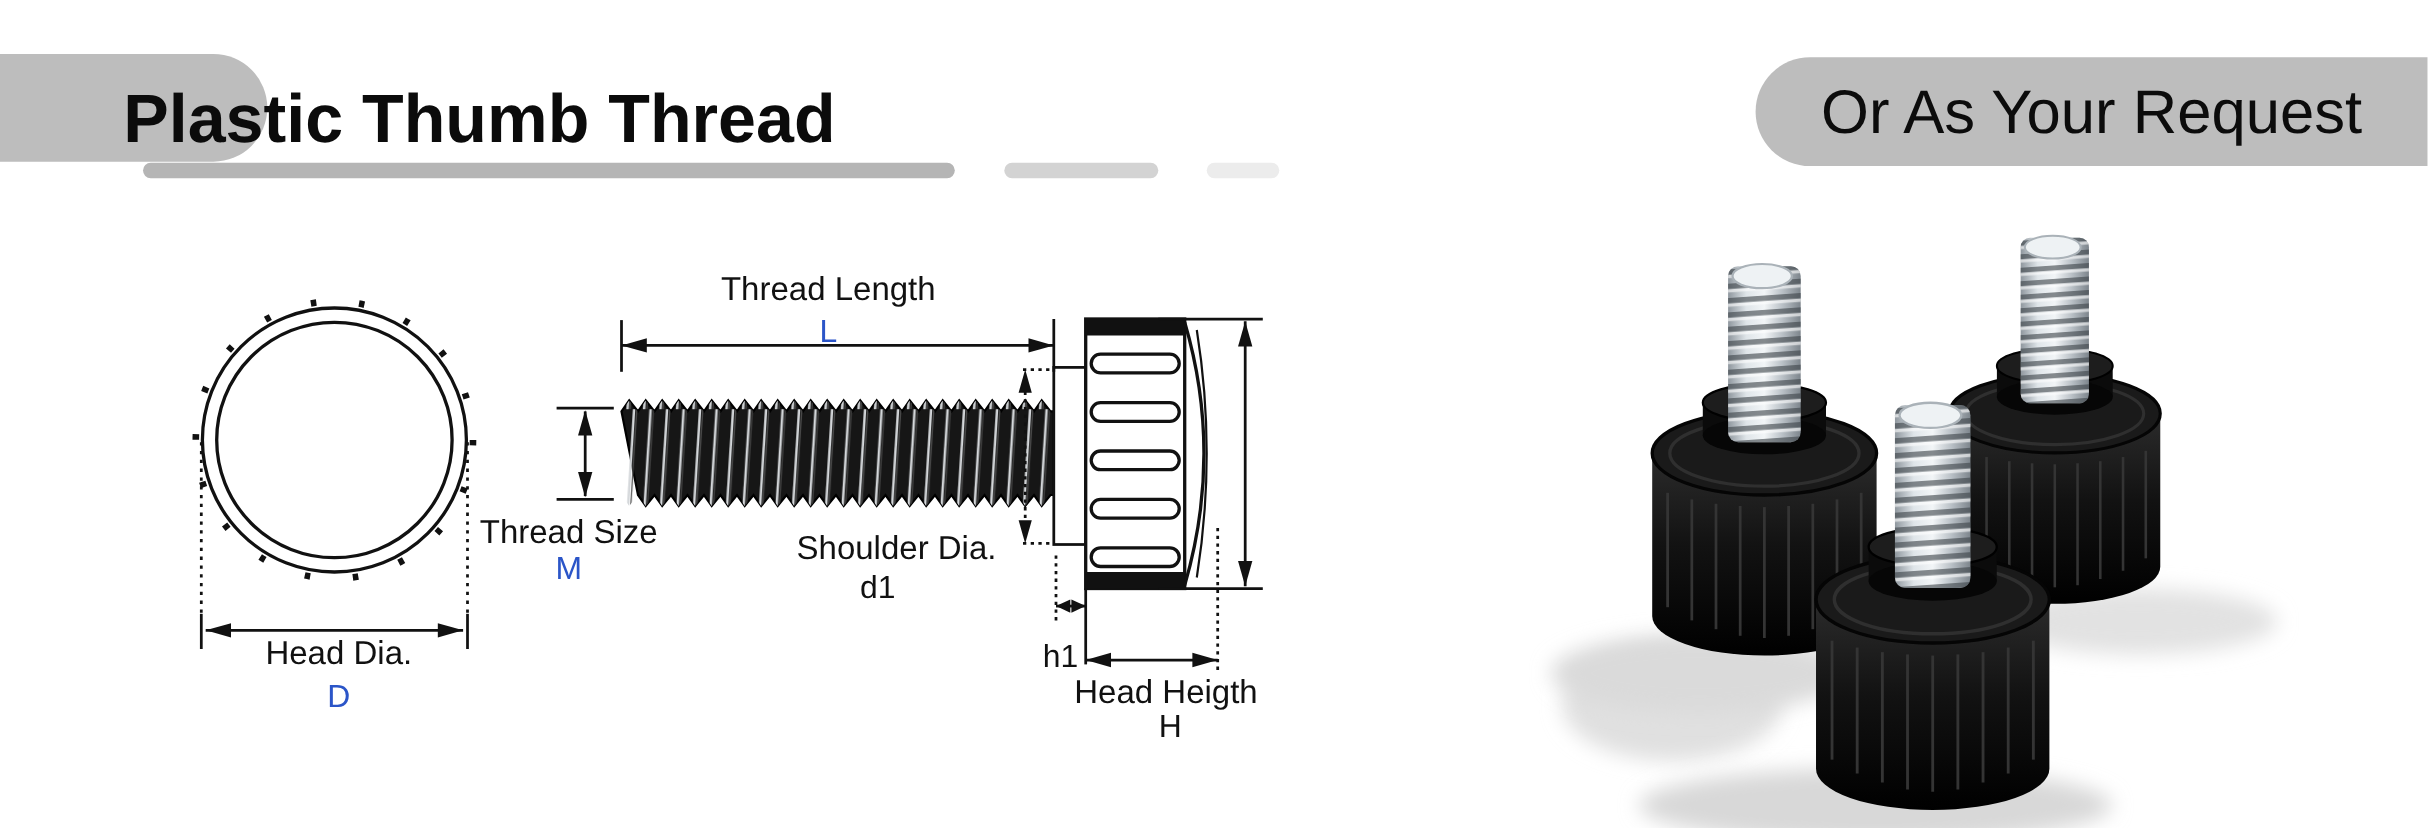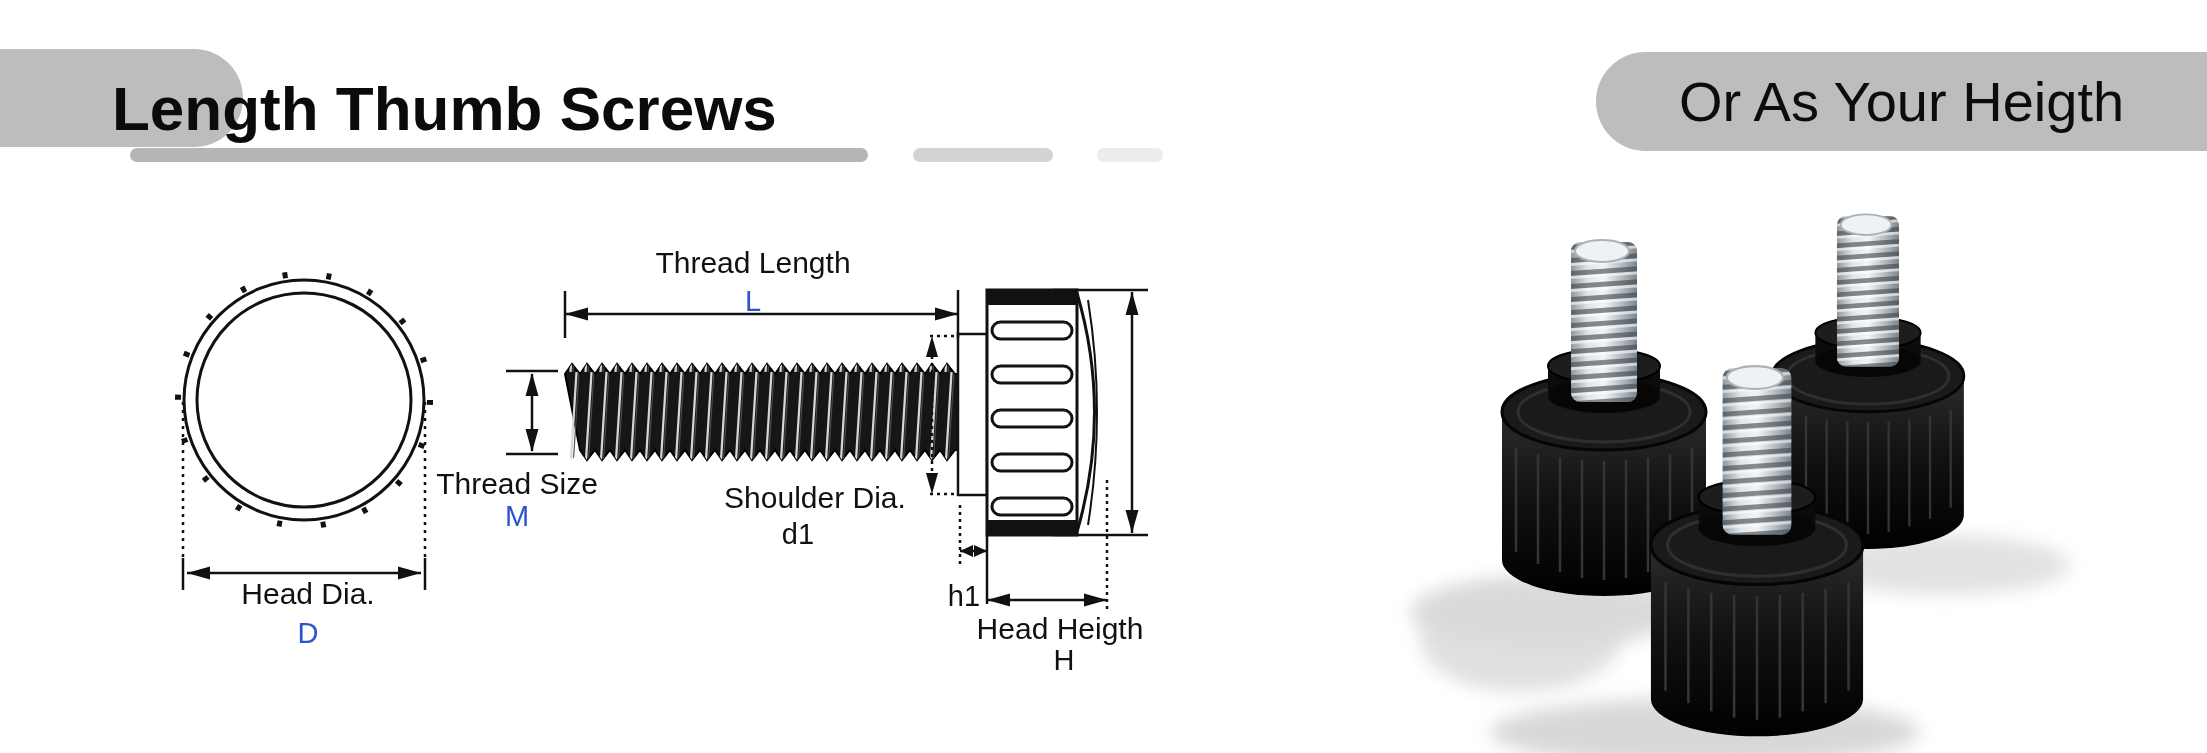--- a/index.html
+++ b/index.html
@@ -38,23 +38,23 @@
 </style>
 </head>
 <body>
 
 <div class="canvas">
 
   <div class="bar bar-main"></div>
   <div class="bar bar-2"></div>
   <div class="bar bar-3"></div>
   <div class="title-pill"></div>
-  <h1 class="page-title">Length Thumb Screws</h1>
+  <h1 class="page-title">Plastic Thumb Thread</h1>
   <div class="badge">
-    <span>Or As Your Heigth</span>
+    <span>Or As Your Request</span>
   </div>
 
   <svg class="scene" viewBox="0 0 2207 753">
     <defs>
       <pattern id="thr" x="565" y="372" width="15" height="96" patternUnits="userSpaceOnUse">
         <line x1="11.5" y1="0" x2="5.5" y2="96" stroke="#d4d7da" stroke-width="2.2"></line>
         <line x1="14" y1="0" x2="8" y2="96" stroke="#4a4a4a" stroke-width="1.1"></line>
       </pattern>
       <clipPath id="rodcp">
         <path d="M565 374 l7 -10 l8 10 l7 -10 l8 10 l7 -10 l8 10 l7 -10 l8 10 l7 -10 l8 10 l7 -10 l8 10 l7 -10 l8 10 l7 -10 l8 10 l7 -10 l8 10 l7 -10 l8 10 l7 -10 l8 10 l7 -10 l8 10 l7 -10 l8 10 l7 -10 l8 10 l7 -10 l8 10 l7 -10 l8 10 l7 -10 l8 10 l7 -10 l8 10 l7 -10 l8 10 l7 -10 l8 10 l7 -10 l8 10 l7 -10 l8 10 l7 -10 l8 10 l7 -10 l8 10 l7 -10 l8 10 l7 -10 l8 10 L958 374 L958 450 L955 450 l-8 10 l-7 -10 l-8 10 l-7 -10 l-8 10 l-7 -10 l-8 10 l-7 -10 l-8 10 l-7 -10 l-8 10 l-7 -10 l-8 10 l-7 -10 l-8 10 l-7 -10 l-8 10 l-7 -10 l-8 10 l-7 -10 l-8 10 l-7 -10 l-8 10 l-7 -10 l-8 10 l-7 -10 l-8 10 l-7 -10 l-8 10 l-7 -10 l-8 10 l-7 -10 l-8 10 l-7 -10 l-8 10 l-7 -10 l-8 10 l-7 -10 l-8 10 l-7 -10 l-8 10 l-7 -10 l-8 10 l-7 -10 l-8 10 l-7 -10 l-8 10 l-7 -10 l-8 10 l-7 -10 l-8 10 l-7 -10 Z"></path>

